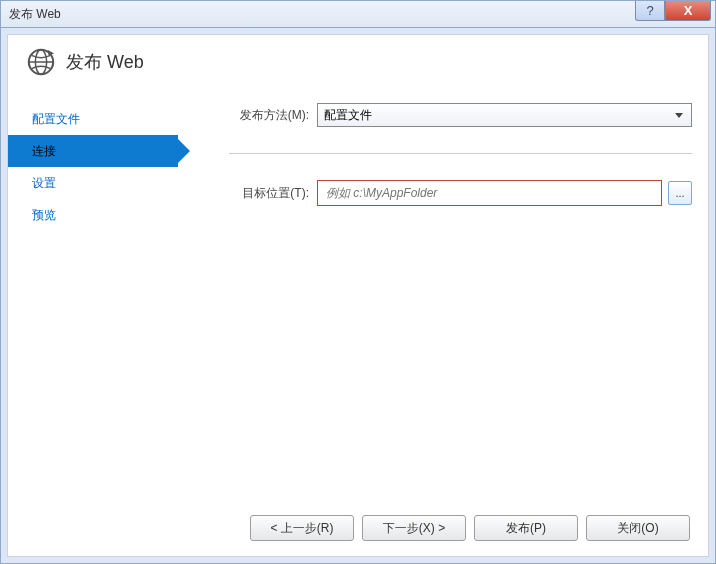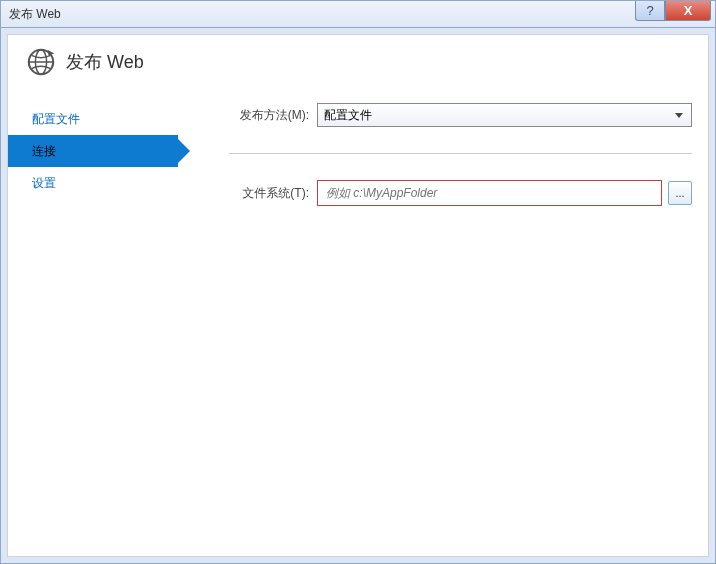--- a/index.html
+++ b/index.html
@@ -65,33 +65,50 @@
         <div class="sidebar">
           <div class="sidebar-item">
               <span>配置文件</span>
             </div>
           <div class="sidebar-item active">
               <span>连接</span>
             </div>
           <div class="sidebar-item">
               <span>设置</span>
             </div>
+          <div class="sidebar-item">
+              <span>预览</span>
+            </div>
         </div>
         <div class="main">
           <div class="form-row">
             <div class="form-label">发布方法(M):</div>
             <div class="select">
               <span>配置文件</span>
             </div>
           </div>
           <hr class="divider">
           <div class="form-row">
-            <div class="form-label">文件系统(T):</div>
+            <div class="form-label">目标位置(T):</div>
             <input class="text-input" type="text" placeholder="例如 c:\MyAppFolder" style="">
             <div class="browse-btn">
                 <span>...</span>
               </div>
           </div>
         </div>
       </div>
+      <div class="footer">
+        <div class="btn">
+            <span>&lt; 上一步(R)</span>
+          </div>
+        <div class="btn">
+            <span>下一步(X) &gt;</span>
+          </div>
+        <div class="btn">
+            <span>发布(P)</span>
+          </div>
+        <div class="btn">
+            <span>关闭(O)</span>
+          </div>
+      </div>
     </div>
   </div>
 </div>
 
 </body></html>

